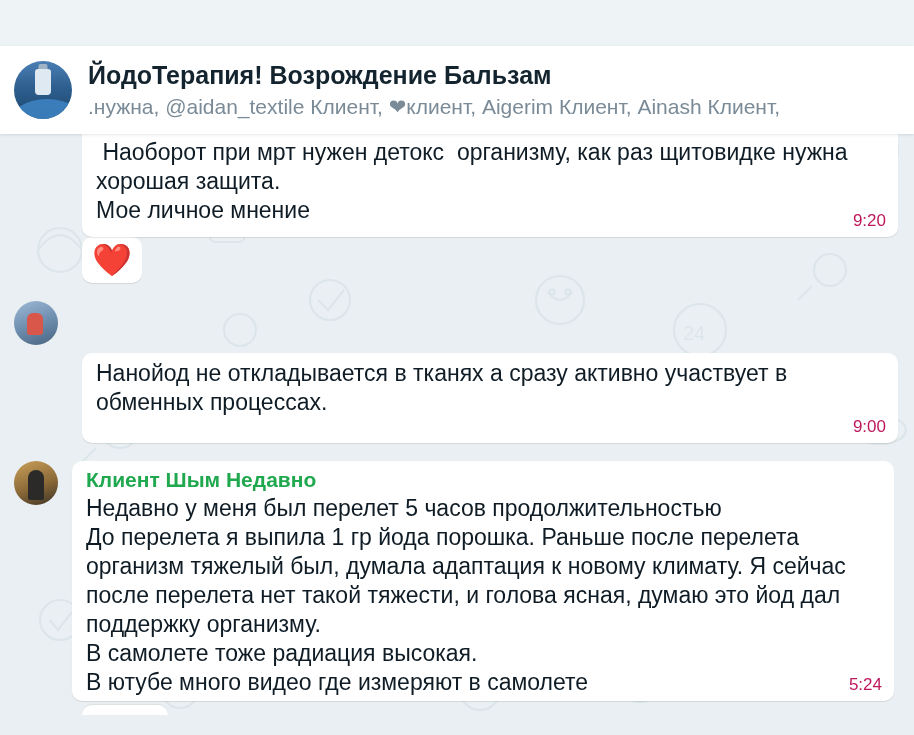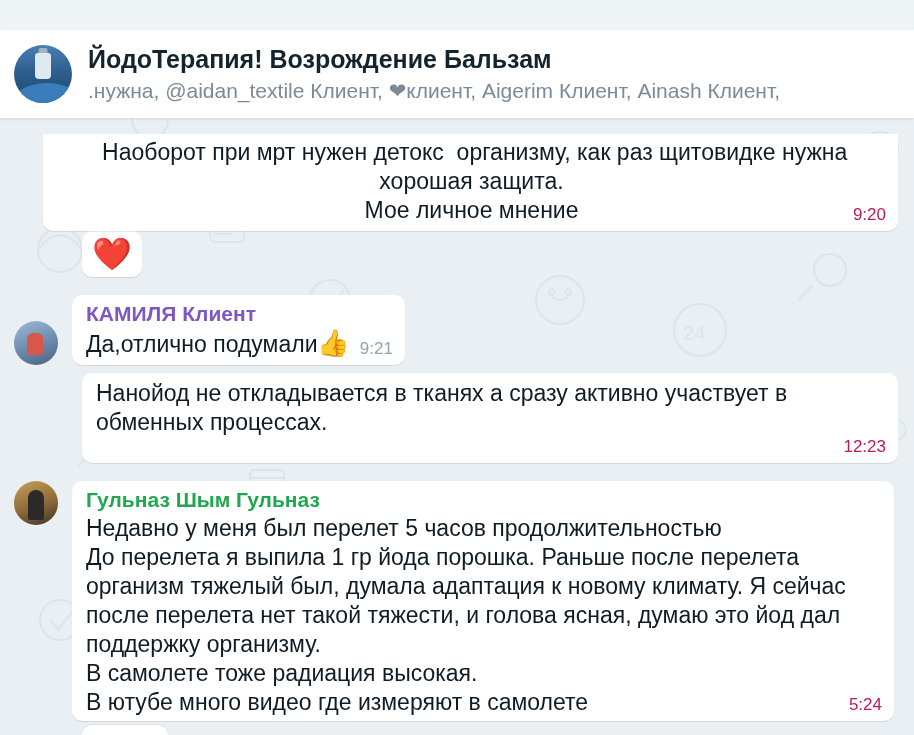--- a/index.html
+++ b/index.html
@@ -36,21 +36,21 @@
   .top-strip {
     position: absolute;
     top: 0; left: 0; right: 0;
     height: 46px;
     background: #eef3f6;
     z-index: 5;
   }
   
   .chat-header {
     position: absolute;
-    top: 30px;
+    top: 46px;
     left: 0;
     right: 0;
     height: 88px;
     background: #ffffff;
     z-index: 6;
     display: flex;
     align-items: center;
     padding: 0 14px;
     box-sizing: border-box;
     box-shadow: 0 1px 3px rgba(0,0,0,.10);
@@ -204,28 +204,27 @@
   .inline-row {
     display: flex;
     align-items: flex-end;
   }
   .emoji {
     font-size: 25px;
     line-height: 28px;
   }
   
   .clipped-bubble {
-    margin-left: 43px;
+    margin-left: 82px;
     margin-right: 16px;
     background: #fff;
     border-radius: 0 0 10px 10px;
-    padding: 4px 12px 6px 14px;
+    padding: 4px 12px 12px 14px;
     box-shadow: 0 1px 1px rgba(0,0,0,.10);
     position: relative;
-    text-align: center;
   }
   
   .heart-bubble {
     margin-left: 82px;
     width: 60px;
     height: 46px;
     background: #fff;
     border-radius: 10px;
     box-shadow: 0 1px 1px rgba(0,0,0,.10);
     display: flex;
@@ -321,41 +320,33 @@
 Мое личное мнение</div>
       <div class="time-right">9:20</div>
     </div>
 
     <div class="heart-bubble">
       <span class="emoji">❤️</span>
     </div>
 
     <div class="msg-row">
       <div class="avatar av-kamila"></div>
-      <div class="bubble">
-        <div class="sender purple">КАМИЛЯ Клиент</div>
-        <div class="inline-row">
-          <span class="bubble-text">Да,отлично подумали</span>
-          <span class="thumb">👍</span>
-          <span class="time">9:21</span>
-        </div>
-      </div>
     </div>
 
     <div class="msg-row no-avatar" style="margin-bottom:18px;">
       <div class="bubble wide" style="padding-bottom:26px;">
         <div class="bubble-text">Нанойод не откладывается в тканях а сразу активно участвует в обменных процессах.</div>
-        <div class="time-right">12:23</div>
+        <div class="time-right">9:00</div>
       </div>
     </div>
 
     <div class="msg-row" style="margin-bottom:4px;">
       <div class="avatar av-gulnaz" style="align-self:flex-start;margin-top:0;"></div>
       <div class="bubble wide" style="padding-bottom:4px;">
-        <div class="sender green">Гульназ Шым Гульназ</div>
+        <div class="sender green">Клиент Шым Недавно</div>
         <div class="bubble-text">Недавно у меня был перелет 5 часов продолжительностью
 До перелета я выпила 1 гр йода порошка. Раньше после перелета организм тяжелый был, думала адаптация к новому климату. Я сейчас после перелета нет такой тяжести, и голова ясная, думаю это йод дал поддержку организму.
 В самолете тоже радиация высокая.
 В ютубе много видео где измеряют в самолете</div>
         <div class="time-right">5:24</div>
       </div>
     </div>
 
     <div class="partial-bottom"></div>
 

